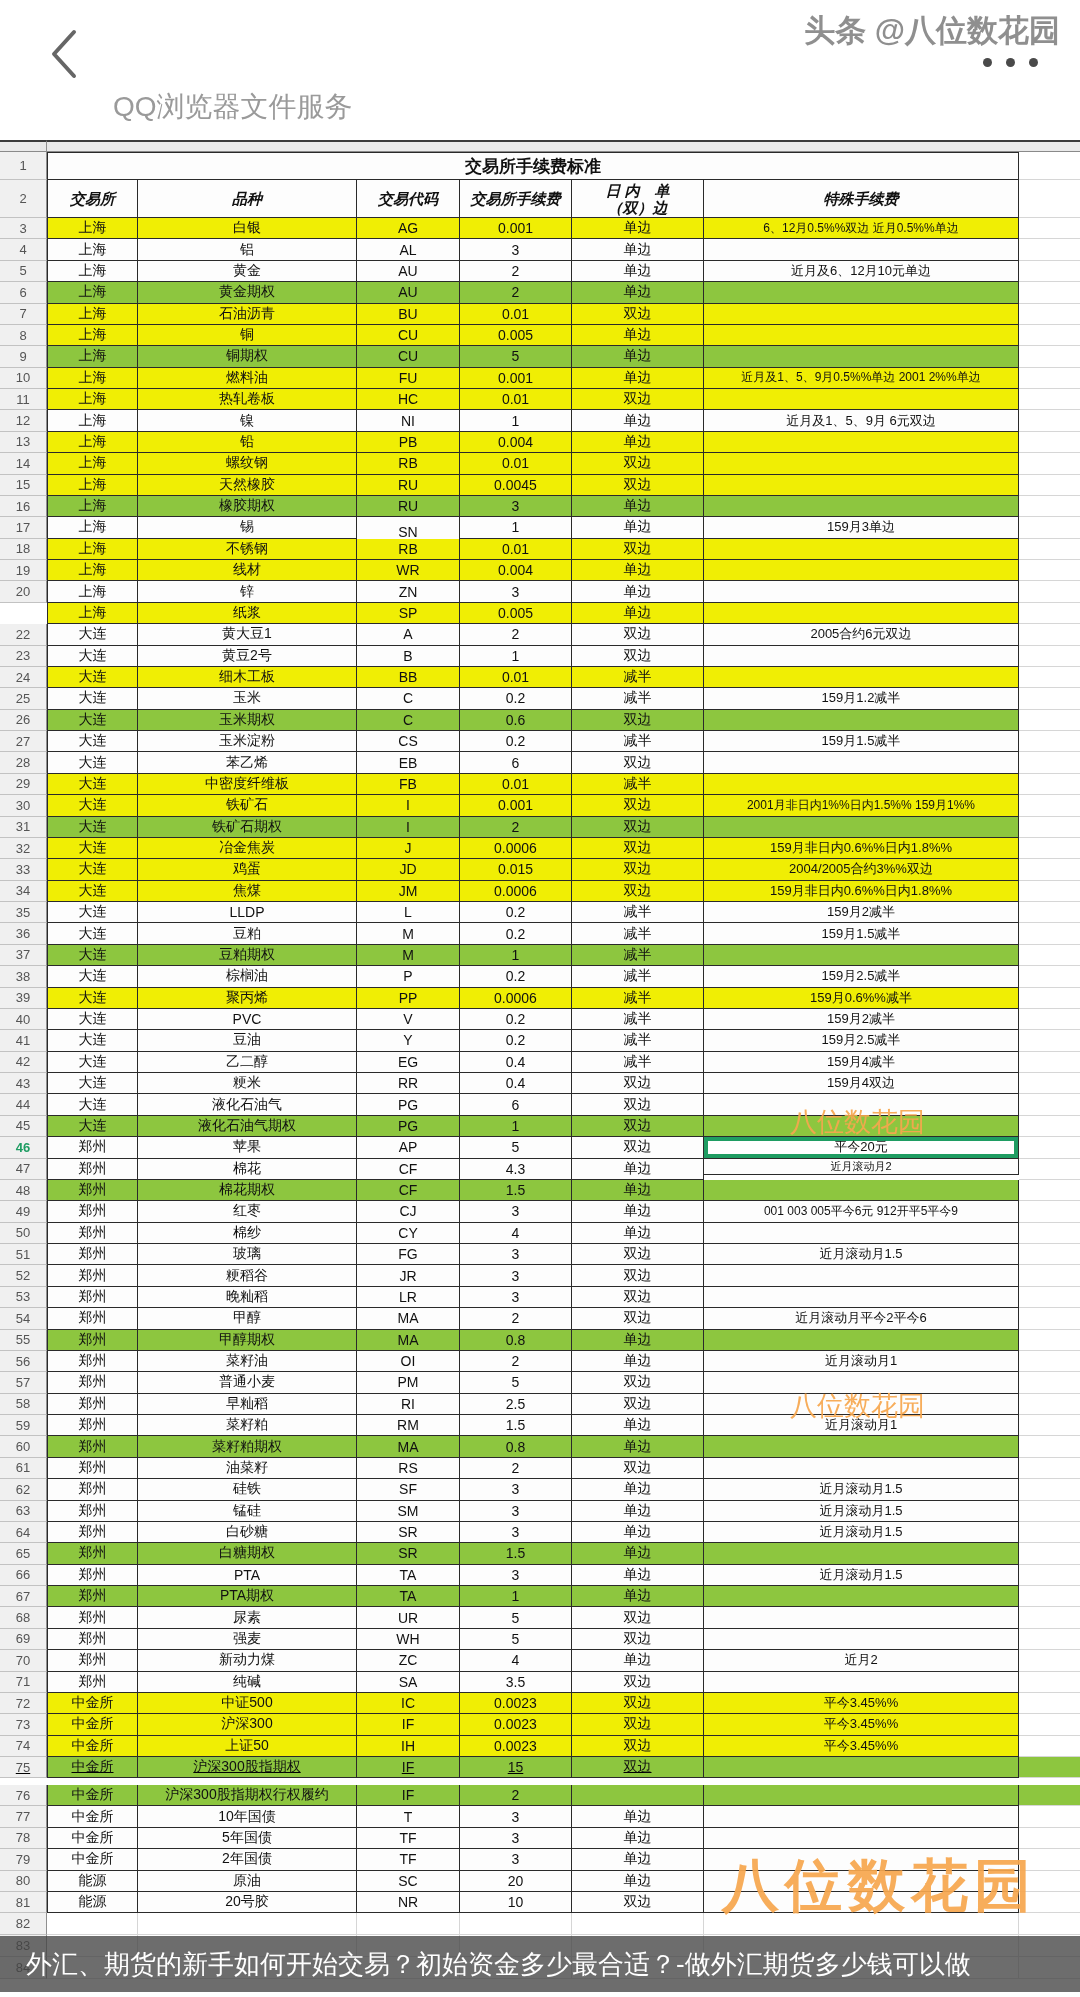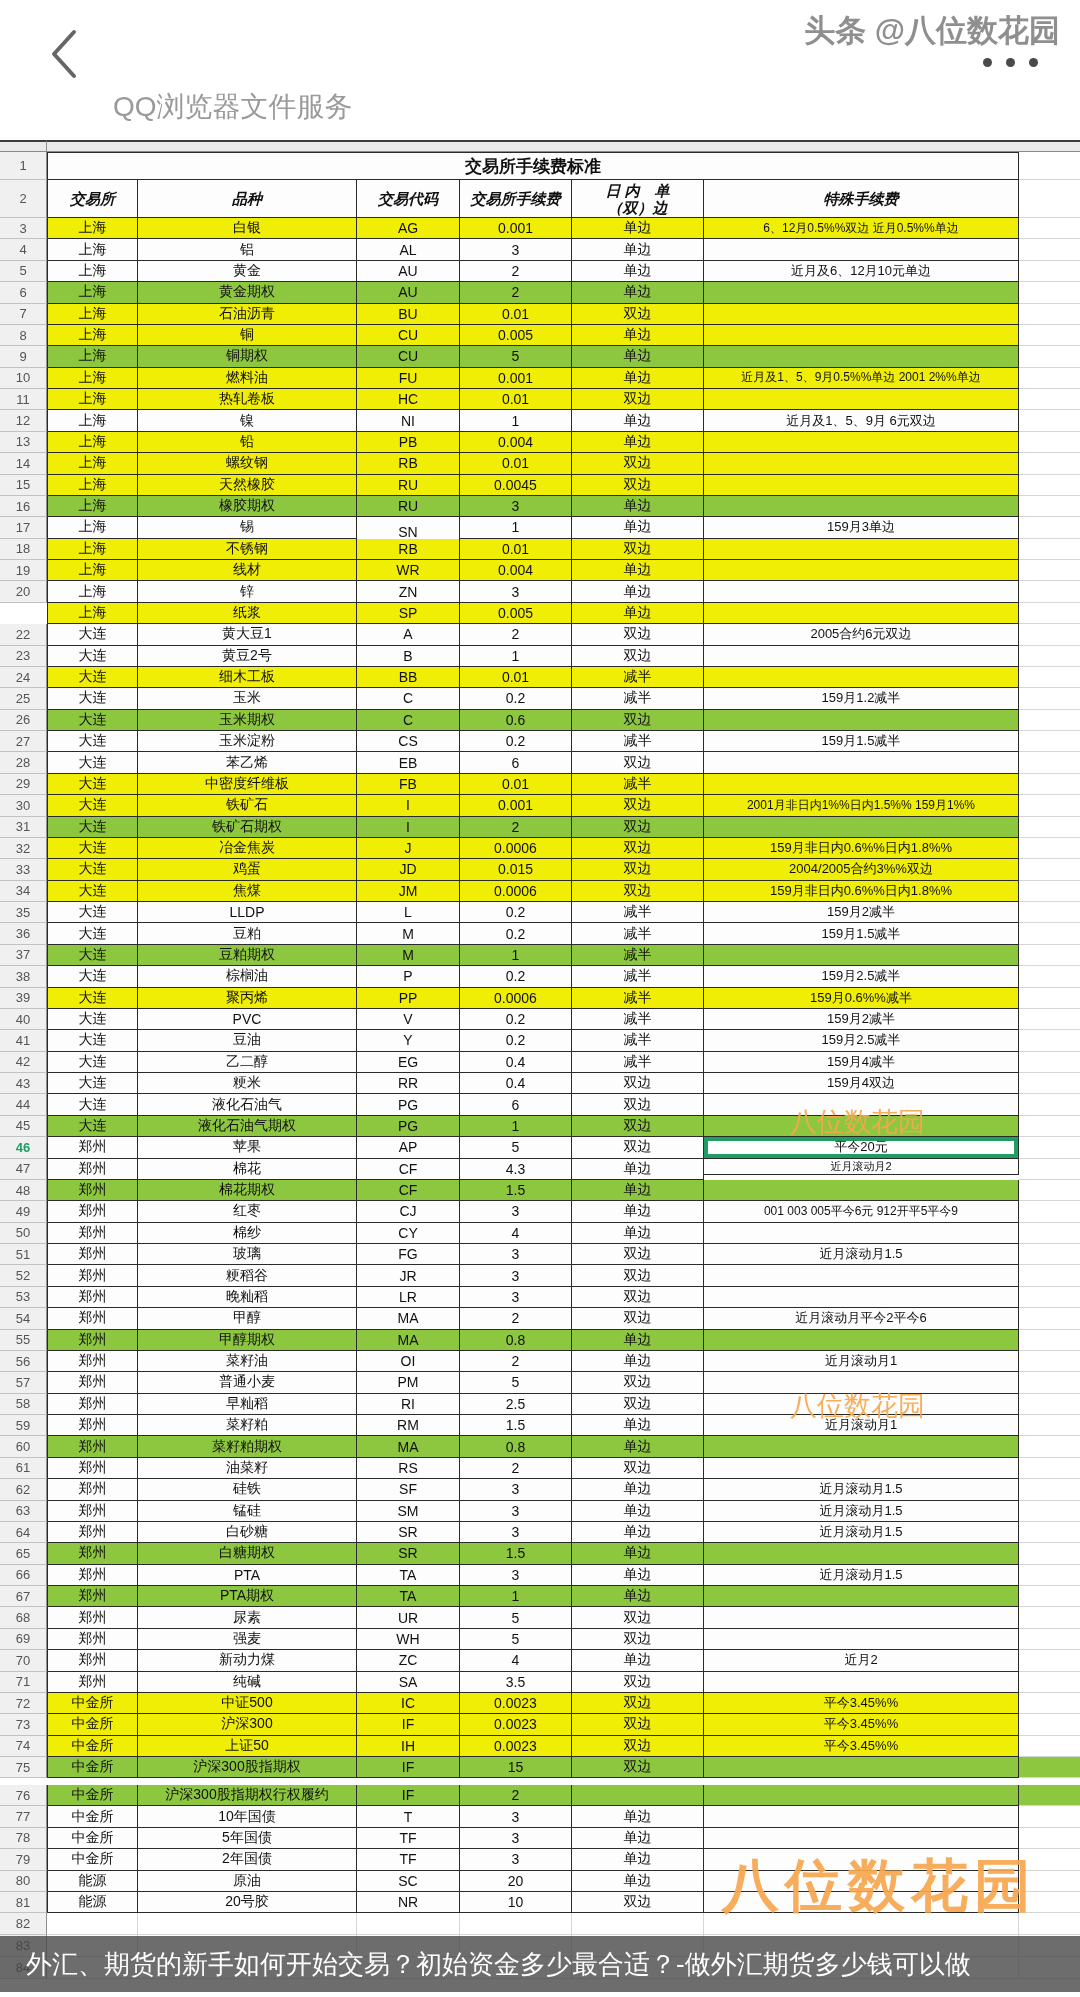--- a/index.html
+++ b/index.html
@@ -821,21 +821,21 @@
     <div class="r" style="height: 21.39px;">
       <div class="gut" style="width: 47px; height: 21.39px;">74</div>
       <div class="c bg-y first" style="width: 91px; height: 21.39px;">中金所</div>
       <div class="c bg-y" style="width: 219px; height: 21.39px;">上证50</div>
       <div class="c bg-y" style="width: 103px; height: 21.39px;">IH</div>
       <div class="c bg-y" style="width: 112px; height: 21.39px;">0.0023</div>
       <div class="c bg-y" style="width: 132px; height: 21.39px;">双边</div>
       <div class="c bg-y" style="width: 315px; height: 21.39px; font-size: 13px;">平今3.45%%</div>
       <div class="ghost" style="width: 61px; height: 21.39px;"></div>
     </div>
-    <div class="r" style="height: 28px;">
+    <div class="r" style="height: 28px; text-decoration: underline;">
       <div class="gut" style="width: 47px; height: 21.39px;">75</div>
       <div class="c bg-g first" style="width: 91px; height: 21.39px;">中金所</div>
       <div class="c bg-g" style="width: 219px; height: 21.39px;">沪深300股指期权</div>
       <div class="c bg-g" style="width: 103px; height: 21.39px;">IF</div>
       <div class="c bg-g" style="width: 112px; height: 21.39px;">15</div>
       <div class="c bg-g" style="width: 132px; height: 21.39px;">双边</div>
       <div class="c bg-g" style="width: 315px; height: 21.39px; font-size: 13px;"></div>
       <div class="ghost bg-g" style="width: 61px; height: 21.39px;"></div>
     </div>
     <div class="r" style="height: 21.39px;">

